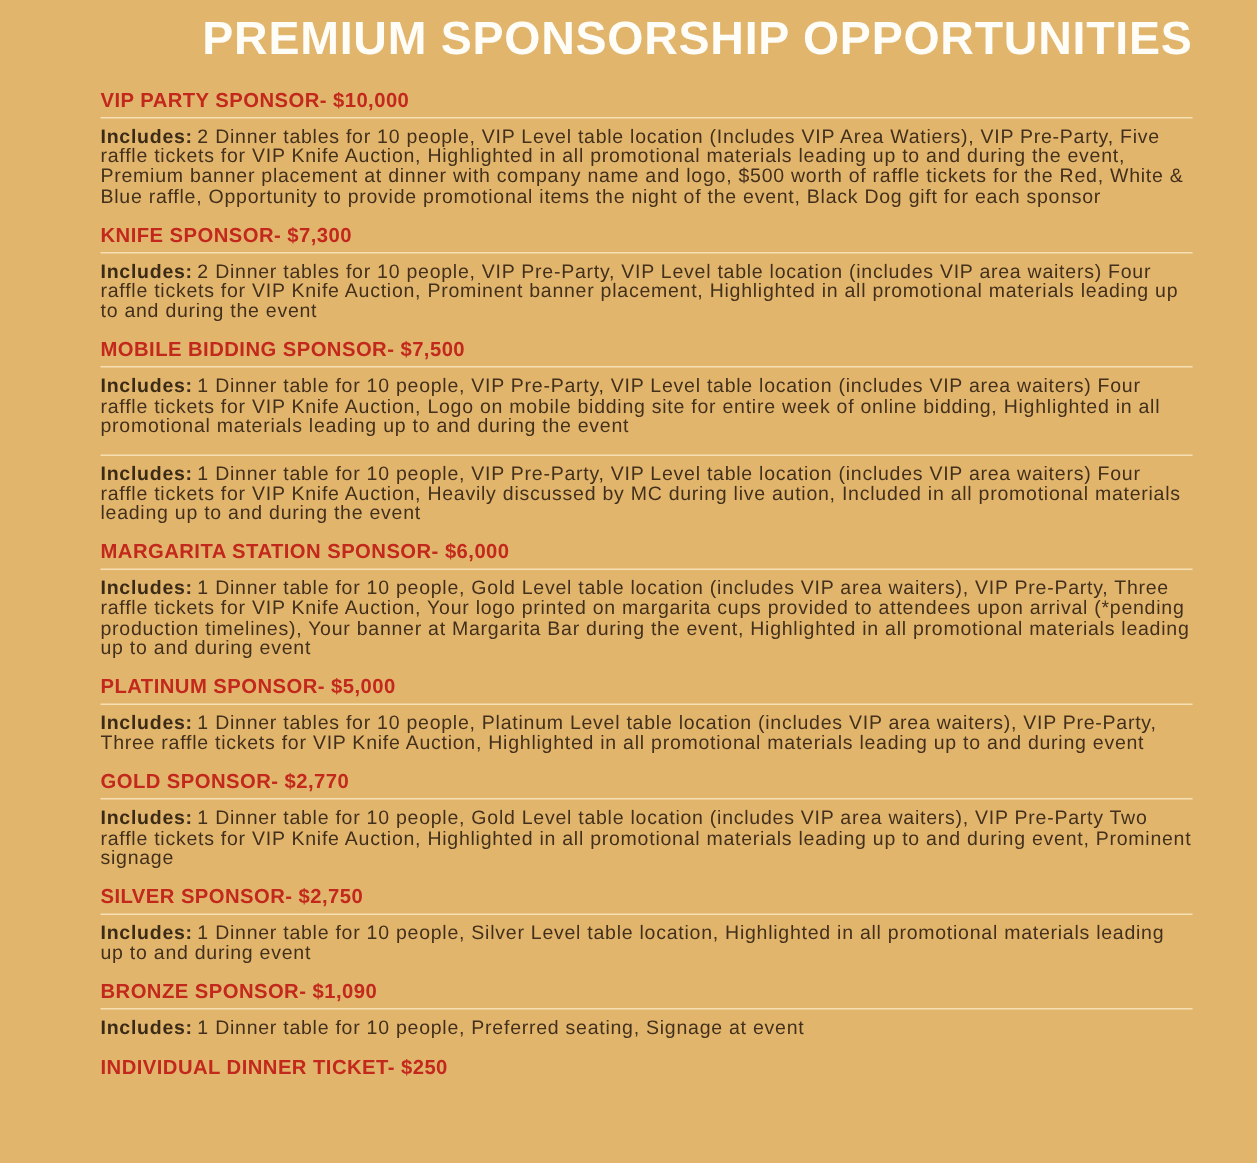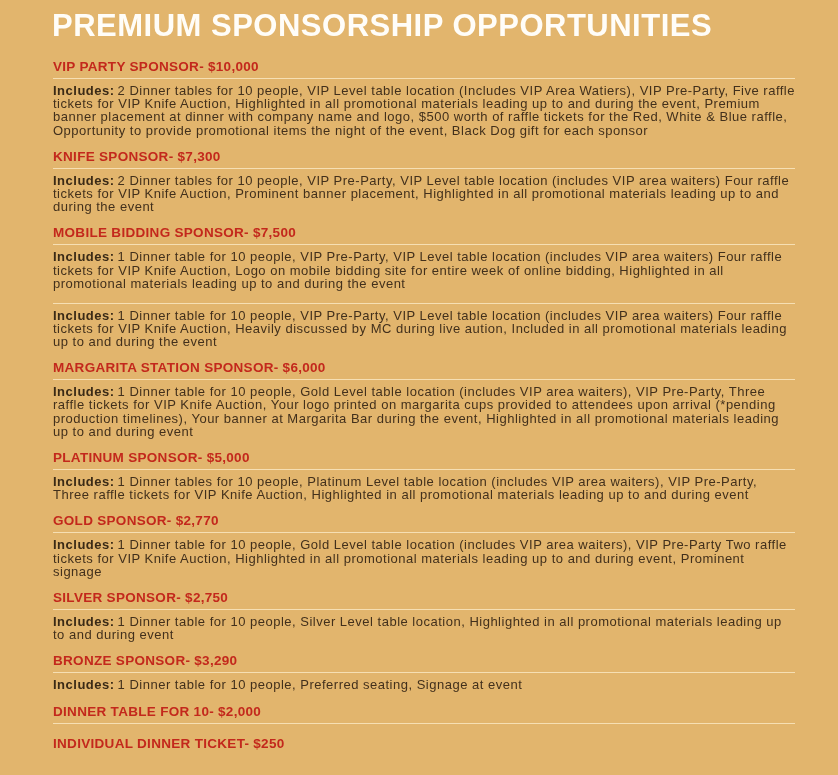--- a/index.html
+++ b/index.html
@@ -14,25 +14,25 @@
     box-sizing: border-box;
     width: 838px;
     min-height: 775px;
     padding: 6px 43px 10px 52px;
   }
   .page-title {
     color: #fffdf8;
     font-size: 31px;
     font-weight: 800;
     letter-spacing: 0.5px;
-    text-align: left;
+    text-align: right;
     margin: 2px 0 16px 0;
     white-space: nowrap;
   }
-  .tier { margin: 0 0 13px 1px; }
+  .tier { margin: 0 0 13px 15px; }
   .tier-heading {
     color: #c3281c;
     font-size: 13.5px;
     font-weight: 700;
     letter-spacing: 0.3px;
     line-height: 1.05;
     margin: 0 0 4px 0;
   }
   .rule {
     height: 1px;
@@ -100,27 +100,23 @@
     <p class="tier-body"><strong class="includes">Includes:</strong><span>1 Dinner table for 10 people, Gold Level table location (includes VIP area waiters), VIP Pre-Party Two raffle tickets for VIP Knife Auction, Highlighted in all promotional materials leading up to and during event, Prominent signage</span></p>
   </section>
 
   <section class="tier">
     <h2 class="tier-heading">SILVER SPONSOR- $2,750</h2>
     <div class="rule"></div>
     <p class="tier-body"><strong class="includes">Includes:</strong><span>1 Dinner table for 10 people, Silver Level table location, Highlighted in all promotional materials leading up to and during event</span></p>
   </section>
 
   <section class="tier">
-    <h2 class="tier-heading">BRONZE SPONSOR- $3,290</h2>
+    <h2 class="tier-heading">BRONZE SPONSOR- $1,090</h2>
     <div class="rule"></div>
     <p class="tier-body"><strong class="includes">Includes:</strong><span>1 Dinner table for 10 people, Preferred seating, Signage at event</span></p>
   </section>
 
-  <section class="tier">
-    <h2 class="tier-heading">DINNER TABLE FOR 10- $2,000</h2>
-    <div class="rule"></div>
-  </section>
 
   <section class="tier">
     <h2 class="tier-heading">INDIVIDUAL DINNER TICKET- $250</h2>
   </section>
 
 </div>
 
 </body></html>

